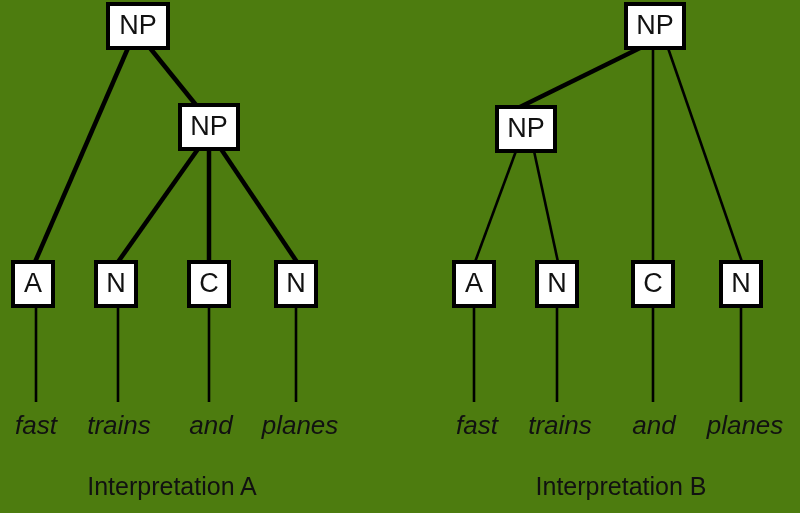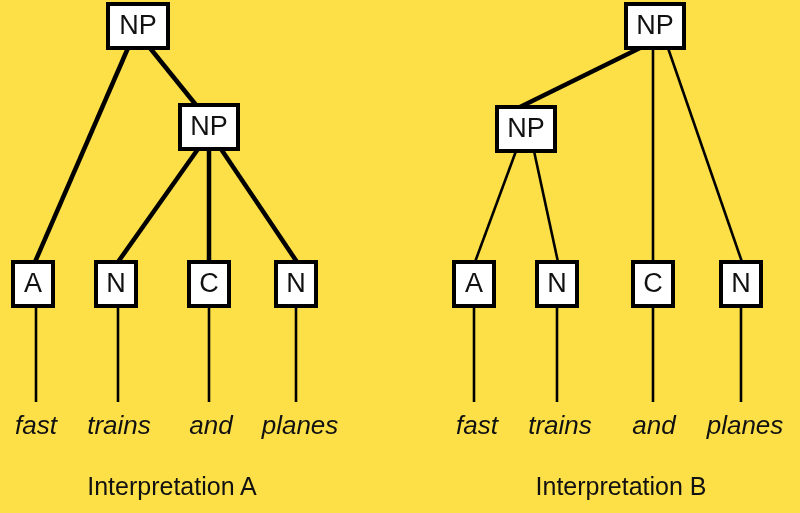--- a/index.html
+++ b/index.html
@@ -10,21 +10,21 @@
   body {
     width: 800px;
     height: 513px;
     font-family: "Liberation Sans", sans-serif;
     overflow: hidden;
   }
   #canvas {
     position: relative;
     width: 800px;
     height: 513px;
-    background: #fde047;
+    background: #4d7c0f;
   }
   svg.tree-layer {
     position: absolute;
     left: 0;
     top: 0;
     width: 800px;
     height: 513px;
   }
   .node-box {
     fill: #ffffff;

